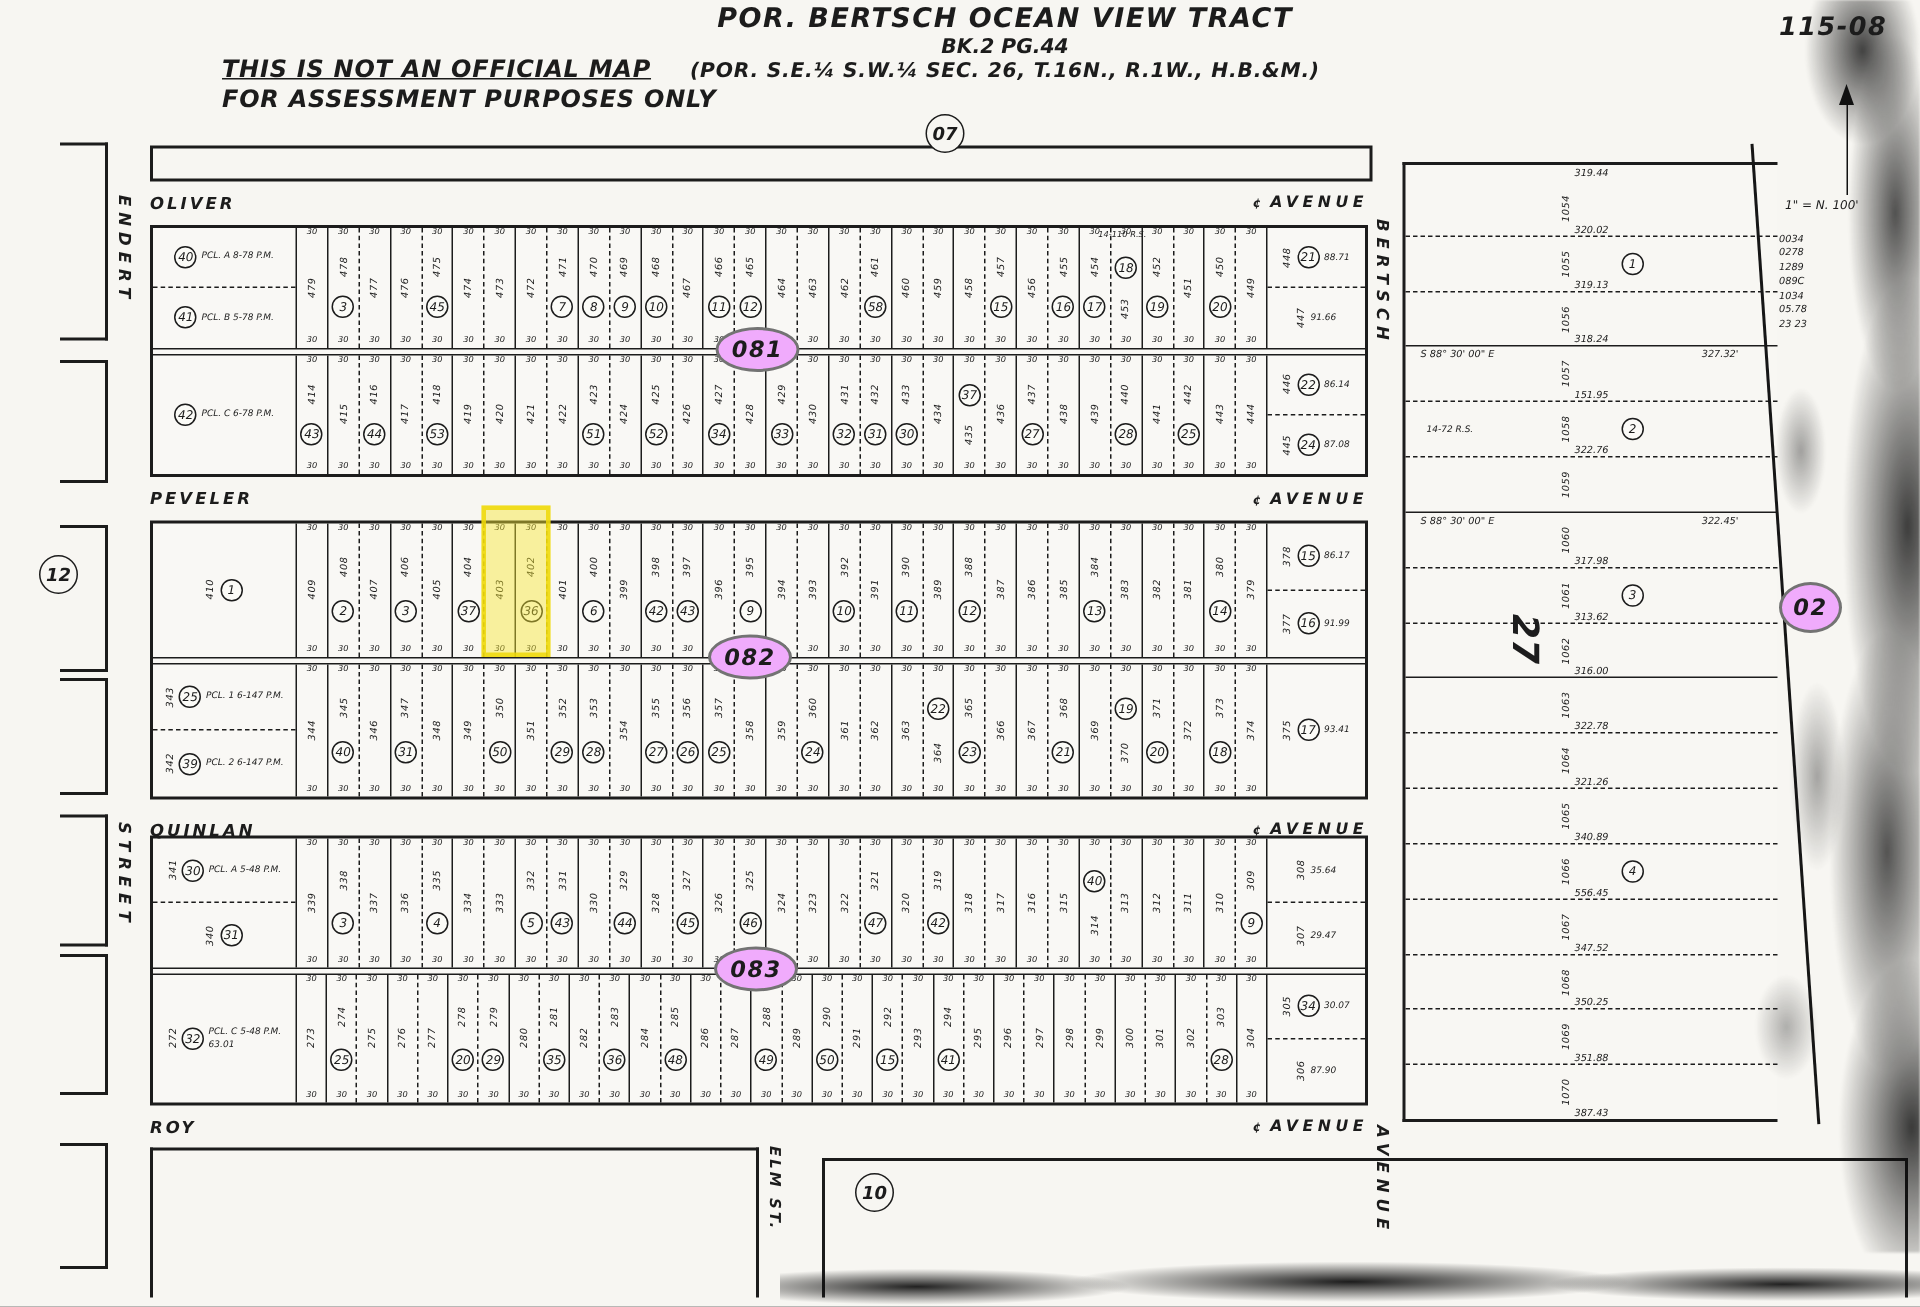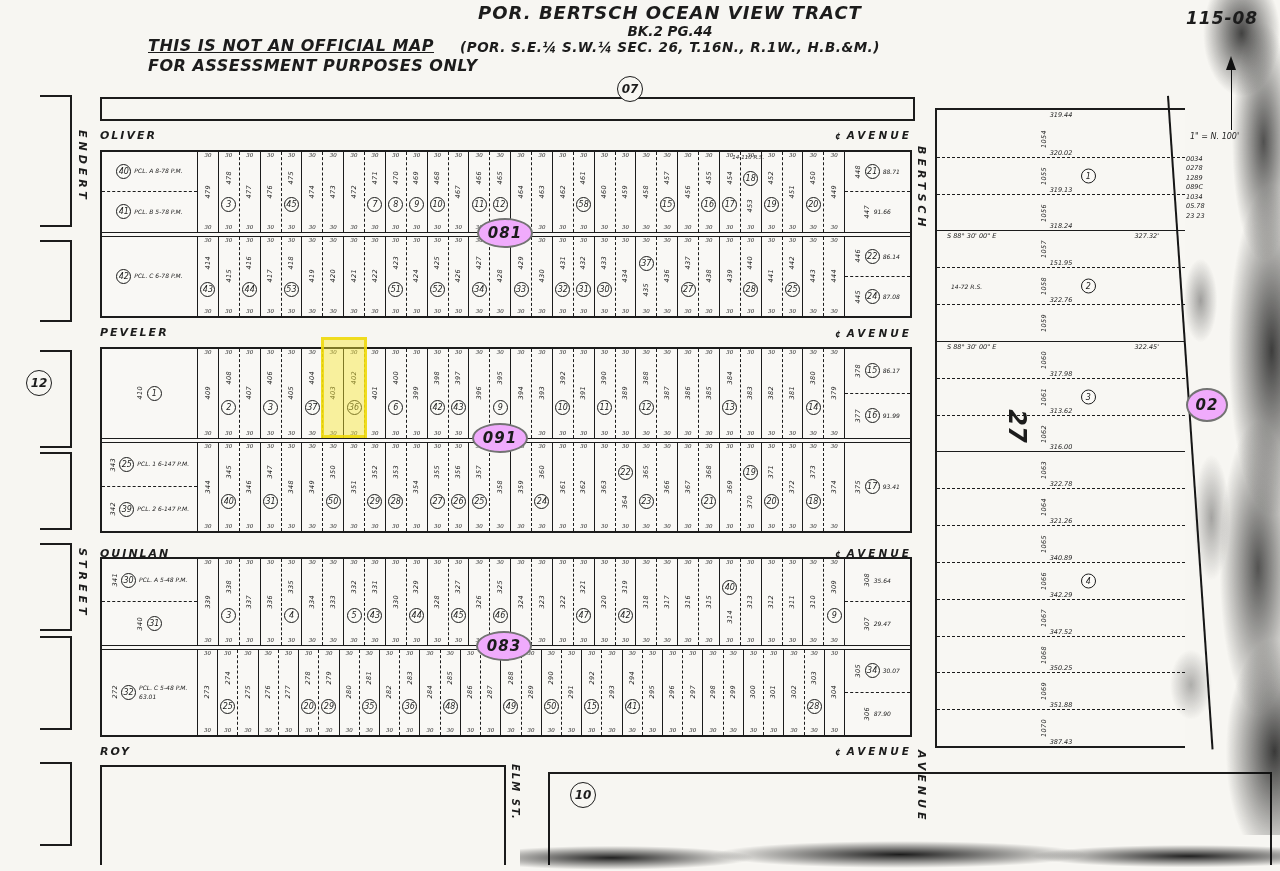--- a/index.html
+++ b/index.html
@@ -928,21 +928,21 @@
           <div class="sub">
             <span class="lotnum">375</span>
             <div class="circ">17</div>
             <div class="ctxt">
               <div class="dim">93.41</div>
             </div>
           </div>
         </div>
       </div>
     </div>
-  <div class="abs oval" style="left:472px;top:423px;width:56px;height:30px;">091</div>
+  <div class="abs oval" style="left:472px;top:423px;width:56px;height:30px;">082</div>
 
   <div class="abs street-band" style="left:100px;top:533px;width:812px;height:40px;">
     <span class="sname">QUINLAN</span>
     <span class="savenue"><span class="clsym">¢</span><span>AVENUE</span></span>
   </div>
 
   <div class="abs blockrect" style="left:100px;top:557px;width:812px;height:180px;">
       <div class="half">
         <div class="corner cl">
           <div class="sub">
@@ -1410,21 +1410,21 @@
         <span class="lotnum">1064</span>
         <div class="edim">321.26</div>
       </div>
       <div class="erow">
         <span class="lotnum">1065</span>
         <div class="edim">340.89</div>
       </div>
       <div class="erow">
         <span class="lotnum">1066</span>
         <div class="circ">4</div>
-        <div class="edim">342.29</div>
+        <div class="edim">556.45</div>
       </div>
       <div class="erow">
         <span class="lotnum">1067</span>
         <div class="edim">347.52</div>
       </div>
       <div class="erow">
         <span class="lotnum">1068</span>
         <div class="edim">350.25</div>
       </div>
       <div class="erow">

